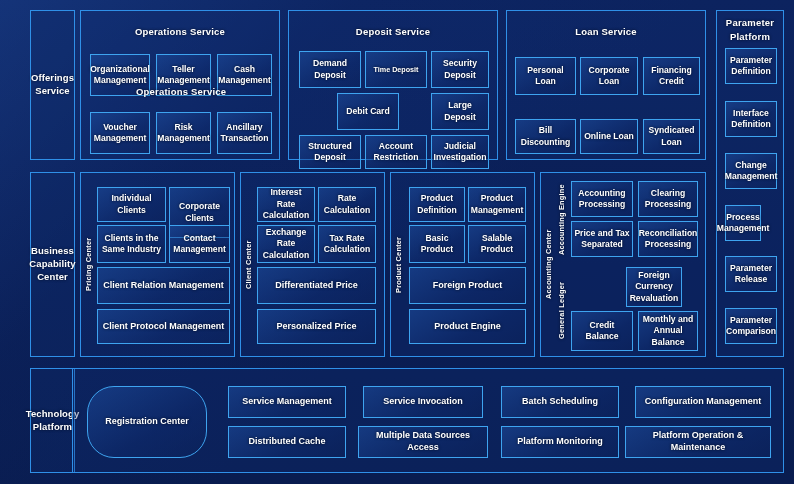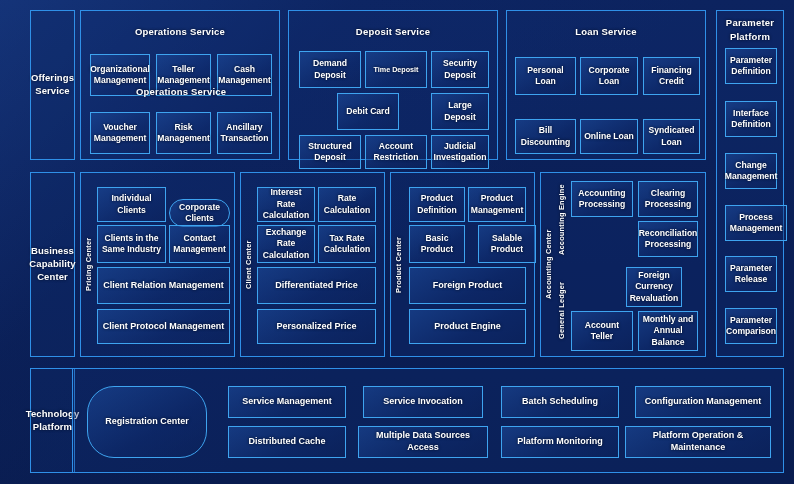--- a/index.html
+++ b/index.html
@@ -157,21 +157,21 @@
       <span>Business</span><br>
       <span>Capability</span><br>
       <span>Center</span>
     </span>
   </div>
 
   <div class="panel" style="left:80px; top:172px; width:155px; height:185px;">
     <div class="vlabel" style="left:1px; top:0; width:12px; height:183px;">Pricing Center</div>
 
     <div class="cell" style="left:16px; top:14px; width:69px; height:35px;">Individual Clients</div>
-    <div class="cell" style="left:88px; top:26px; width:61px; height:28px;border-radius:15px;">Corporate Clients</div>
+    <div class="cell" style="left:88px; top:14px; width:61px; height:51px;">Corporate Clients</div>
 
     <div class="cell" style="left:16px; top:52px; width:69px; height:38px;">Clients in the Same Industry</div>
     <div class="cell" style="left:88px; top:52px; width:61px; height:38px;">Contact Management</div>
 
     <div class="cell wide" style="left:16px; top:94px; width:133px; height:37px;">Client Relation Management</div>
     <div class="cell wide" style="left:16px; top:136px; width:133px; height:35px;">Client Protocol Management</div>
   </div>
 
   <div class="panel" style="left:240px; top:172px; width:145px; height:185px;">
     <div class="vlabel" style="left:1px; top:0; width:12px; height:183px;">Client Center</div>
@@ -186,38 +186,39 @@
     <div class="cell wide" style="left:16px; top:136px; width:119px; height:35px;">Personalized Price</div>
   </div>
 
   <div class="panel" style="left:390px; top:172px; width:145px; height:185px;">
     <div class="vlabel" style="left:1px; top:0; width:12px; height:183px;">Product Center</div>
 
     <div class="cell" style="left:18px; top:14px; width:56px; height:35px;">Product Definition</div>
     <div class="cell" style="left:77px; top:14px; width:58px; height:35px;">Product Management</div>
 
     <div class="cell" style="left:18px; top:52px; width:56px; height:38px;">Basic Product</div>
-    <div class="cell" style="left:87px; top:52px; width:58px; height:38px;">Salable Product</div>
+    <div class="cell" style="left:77px; top:52px; width:58px; height:38px;">Salable Product</div>
 
     <div class="cell wide" style="left:18px; top:94px; width:117px; height:37px;">Foreign Product</div>
     <div class="cell wide" style="left:18px; top:136px; width:117px; height:35px;">Product Engine</div>
   </div>
 
   <div class="panel" style="left:540px; top:172px; width:166px; height:185px;">
     <div class="vlabel" style="left:1px; top:0; width:12px; height:183px;">Accounting Center</div>
 
     <div class="vlabel" style="left:14px; top:4px; width:13px; height:86px;">Accounting Engine</div>
     <div class="vlabel" style="left:14px; top:94px; width:13px; height:86px;">General Ledger</div>
 
     <div class="cell" style="left:30px; top:8px;  width:62px; height:36px;">Accounting Processing</div>
     <div class="cell" style="left:97px; top:8px;  width:60px; height:36px;">Clearing Processing</div>
+    <div class="cell" style="left:30px; top:48px; width:62px; height:36px;">Price and Tax Separated</div>
     <div class="cell" style="left:97px; top:48px; width:60px; height:36px;">Reconciliation Processing</div>
 
     <div class="cell" style="left:85px; top:94px;  width:56px; height:40px;">Foreign Currency Revaluation</div>
-    <div class="cell" style="left:30px; top:138px; width:62px; height:40px;">Account Teller</div>
+    <div class="cell" style="left:30px; top:138px; width:62px; height:40px;">Credit Balance</div>
     <div class="cell" style="left:97px; top:138px; width:60px; height:40px;">Monthly and Annual Balance</div>
   </div>
 
   <div class="row-label" style="left:30px; top:368px; width:45px; height:105px;">
     <span>
       <span>Technology</span><br>
       <span>Platform</span>
     </span>
   </div>
 
@@ -238,18 +239,18 @@
     <div class="cell wide" style="left:552px; top:57px; width:146px; height:32px;">Platform Operation &amp; Maintenance</div>
   </div>
 
   <div class="panel" style="left:716px; top:10px; width:68px; height:347px;">
     <div class="group-title" style="top:6px;">Parameter</div>
     <div class="group-title" style="top:20px;">Platform</div>
 
     <div class="cell" style="left:8px; top:37px;  width:52px; height:36px;">Parameter Definition</div>
     <div class="cell" style="left:8px; top:90px;  width:52px; height:36px;">Interface Definition</div>
     <div class="cell" style="left:8px; top:142px; width:52px; height:36px;">Change Management</div>
-    <div class="cell" style="left:8px; top:194px; width:62px; height:36px;">Process Management</div>
+    <div class="cell" style="left:8px; top:194px; width:36px; height:36px;">Process Management</div>
     <div class="cell" style="left:8px; top:245px; width:52px; height:36px;">Parameter Release</div>
     <div class="cell" style="left:8px; top:297px; width:52px; height:36px;">Parameter Comparison</div>
   </div>
 
 </div>
 
 </body></html>

